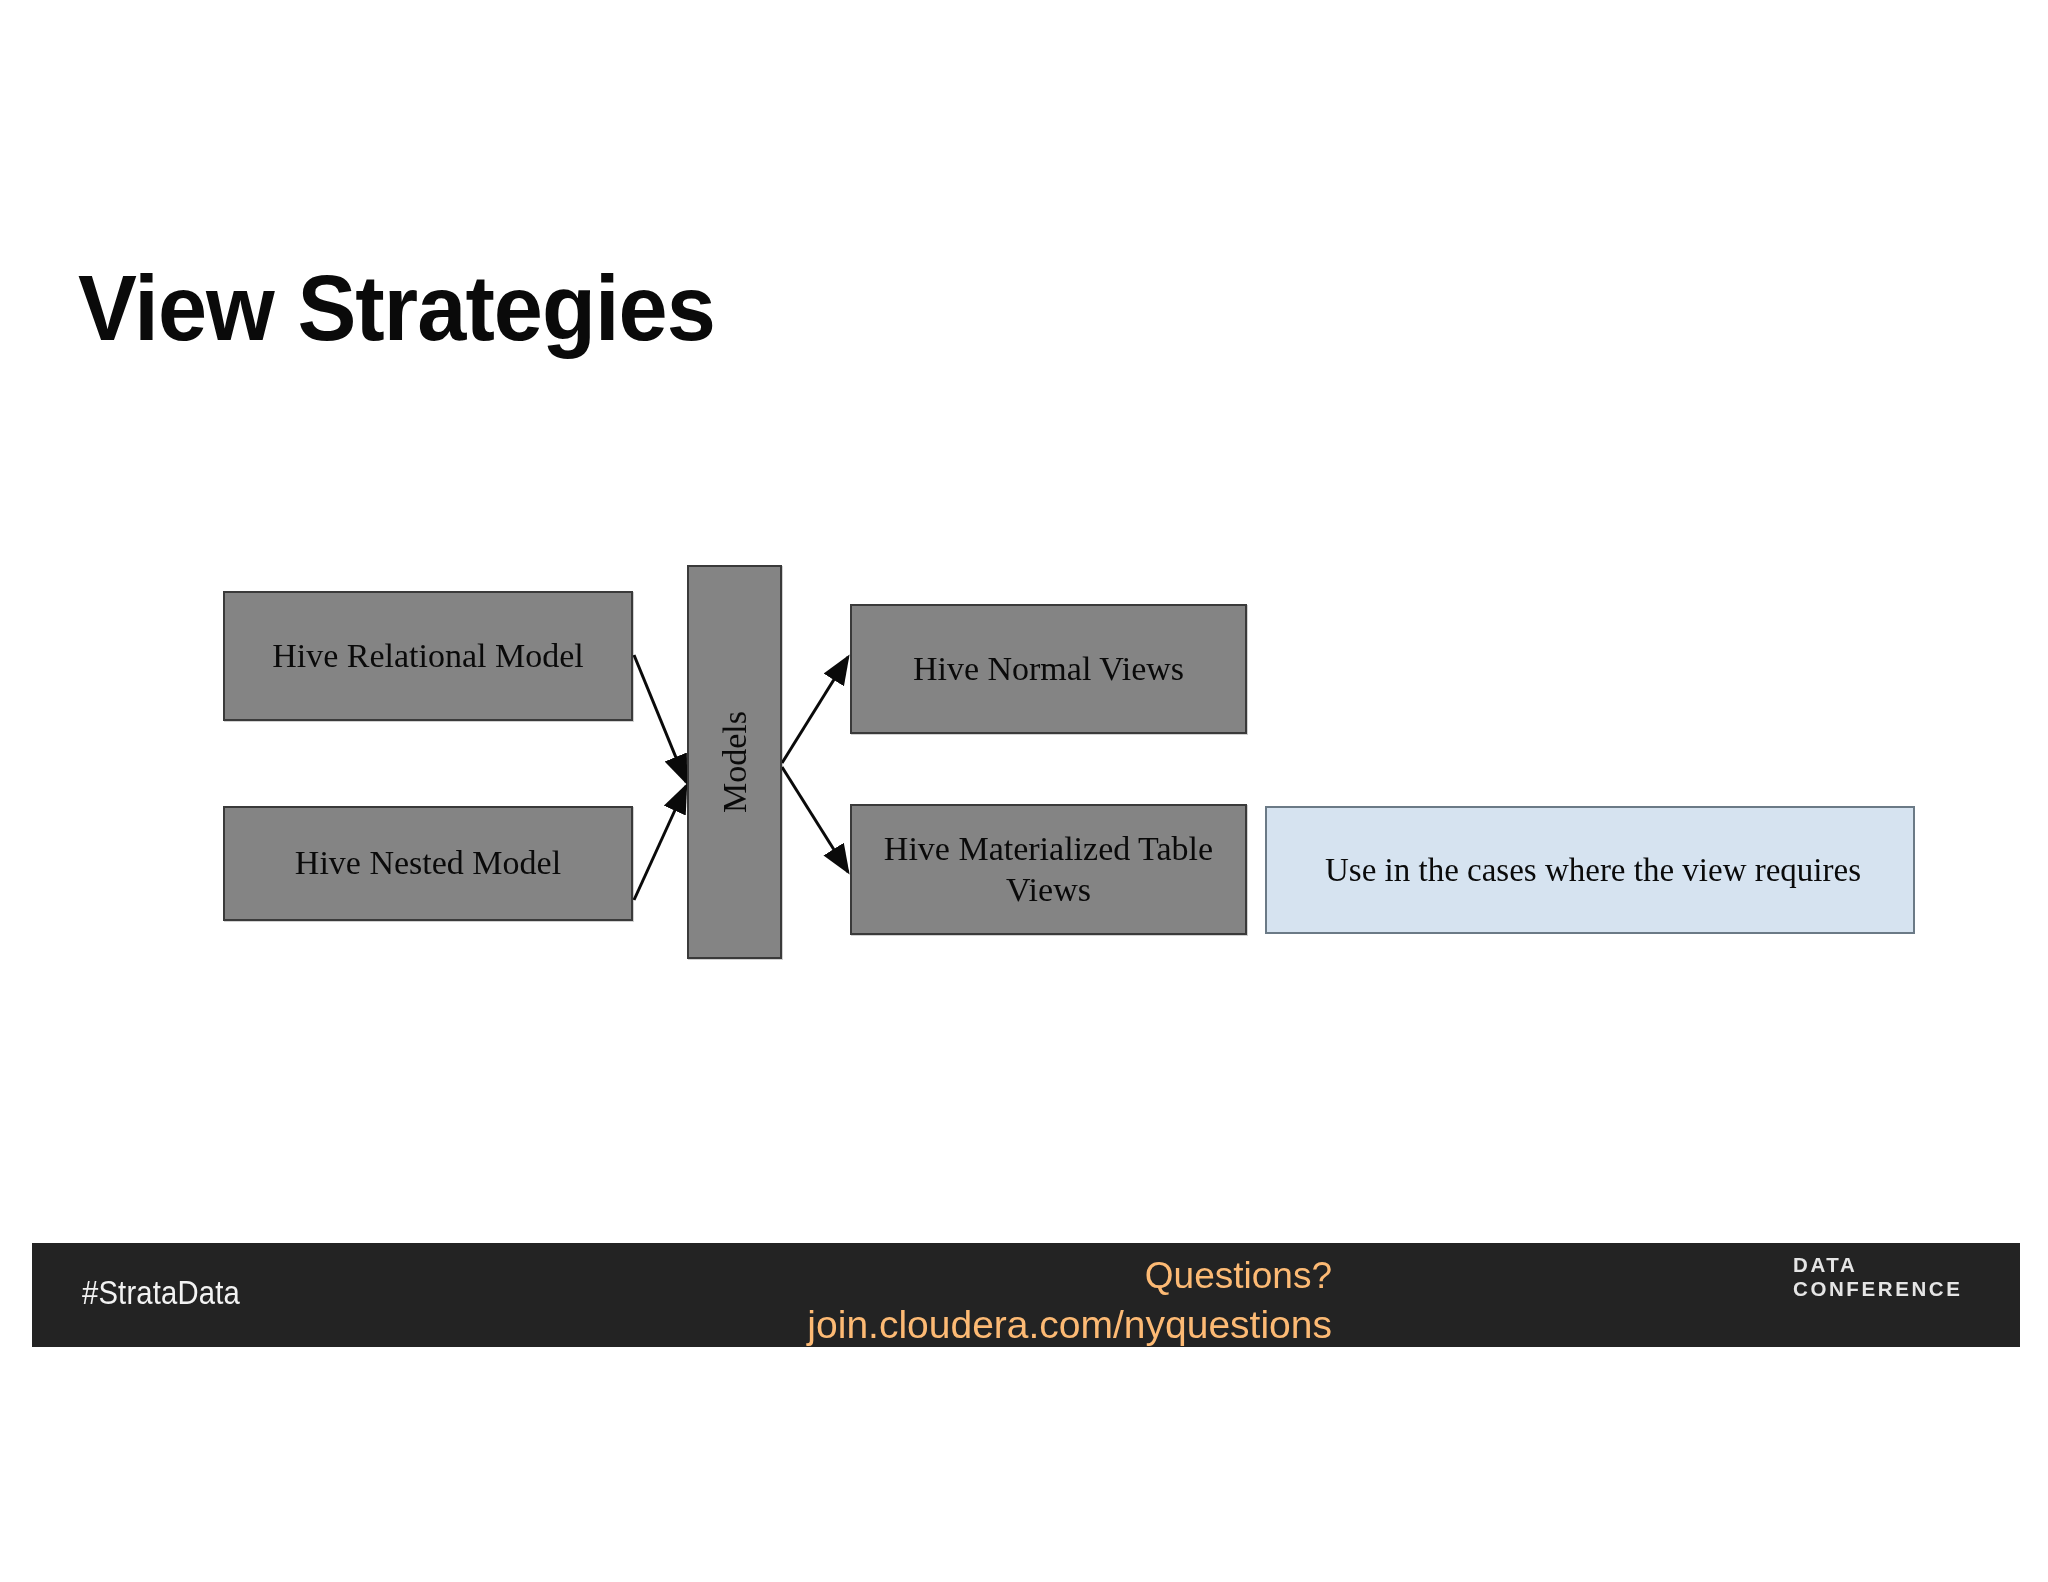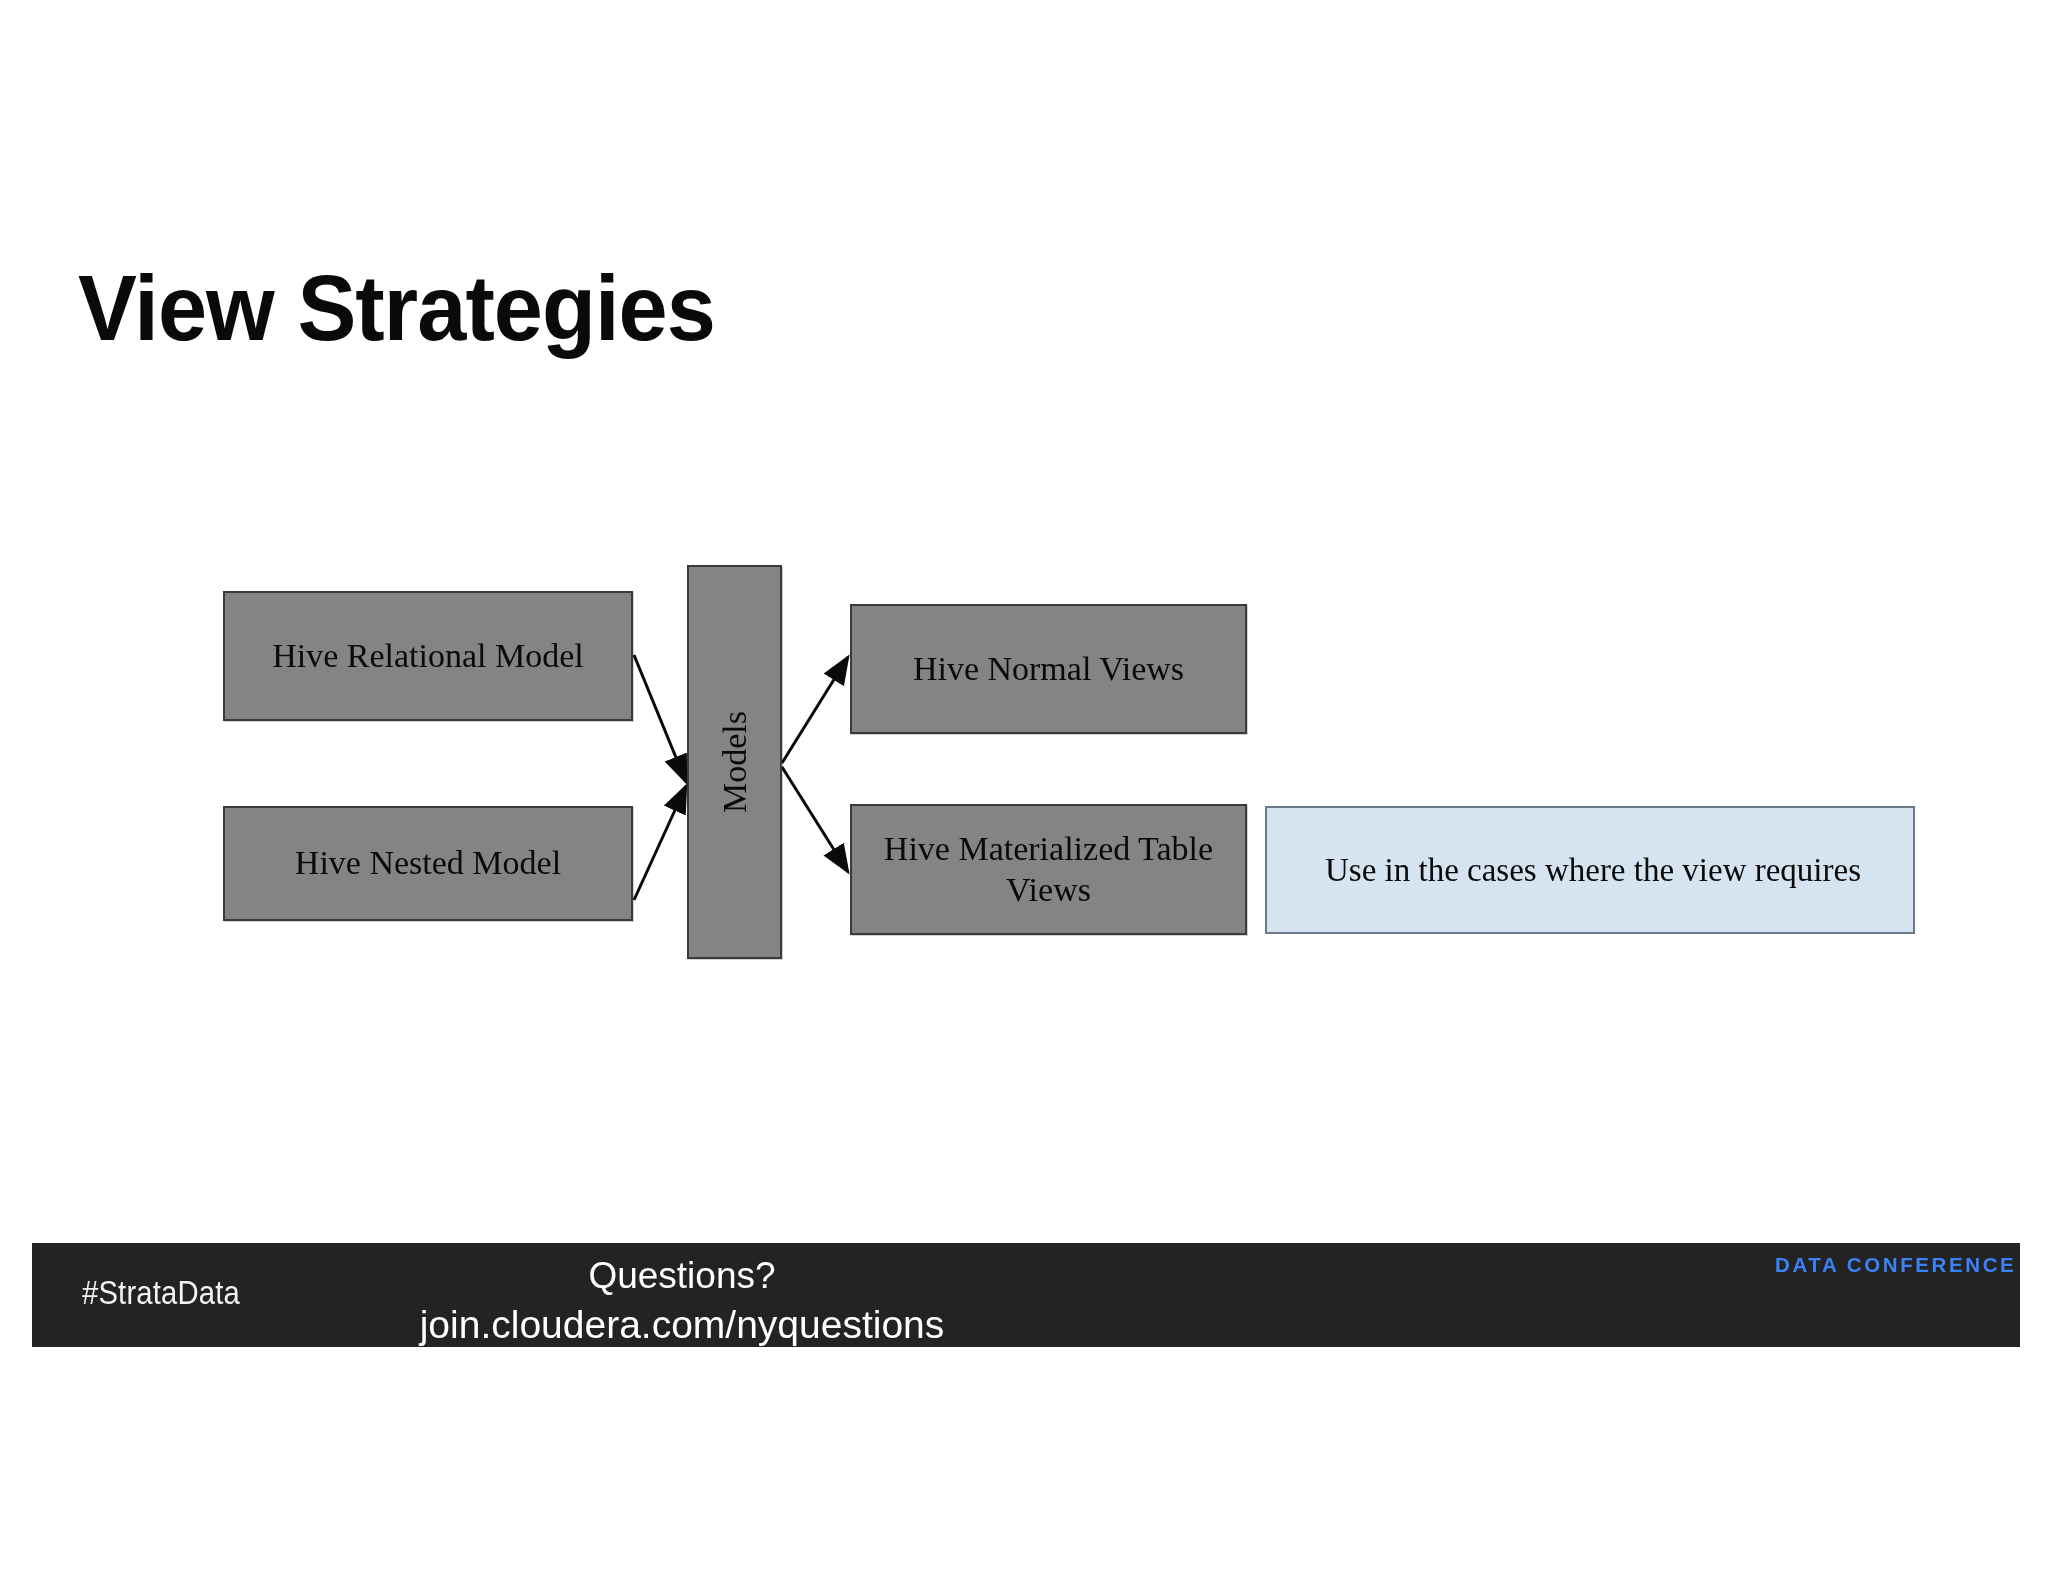--- a/index.html
+++ b/index.html
@@ -123,22 +123,22 @@
     color: #f2f2f2;
     transform: scaleX(0.86);
     transform-origin: left top;
     white-space: nowrap;
   }
   .footer-center {
     position: absolute;
     left: 0;
     top: 10px;
     width: 1300px;
-    text-align: center;
-    color: #ffffff;
+    text-align: right;
+    color: #fdba74;
     font-family: "Liberation Sans", sans-serif;
     font-size: 37px;
     line-height: 1.26;
   }
   .footer-center .line1 { display: block; }
   .footer-center .line2 { display: block; font-size: 39px; }
 
   .logo {
     position: absolute;
     left: 1741px;
@@ -154,23 +154,23 @@
     color: #ffffff;
     letter-spacing: 0px;
     margin-left: 6px;
   }
   .logo-sub {
     display: block;
     font-family: "Liberation Sans", sans-serif;
     font-weight: bold;
     font-size: 20.5px;
     letter-spacing: 2.6px;
-    color: #3b82f6;
+    color: #e5e5e5;
     margin-top: 2px;
-    margin-left: 2px;
+    margin-left: 20px;
   }
 </style>
 </head>
 <body>
 
 <div class="slide">
 
   <div class="slide-title">View Strategies</div>
 
   <div class="diagram">

